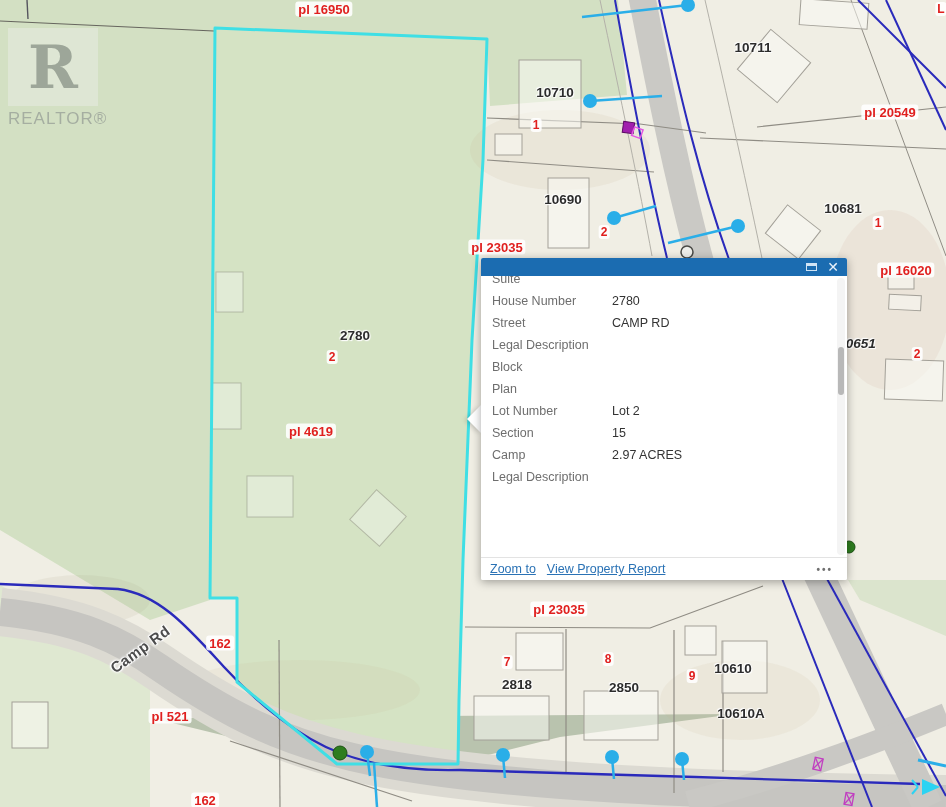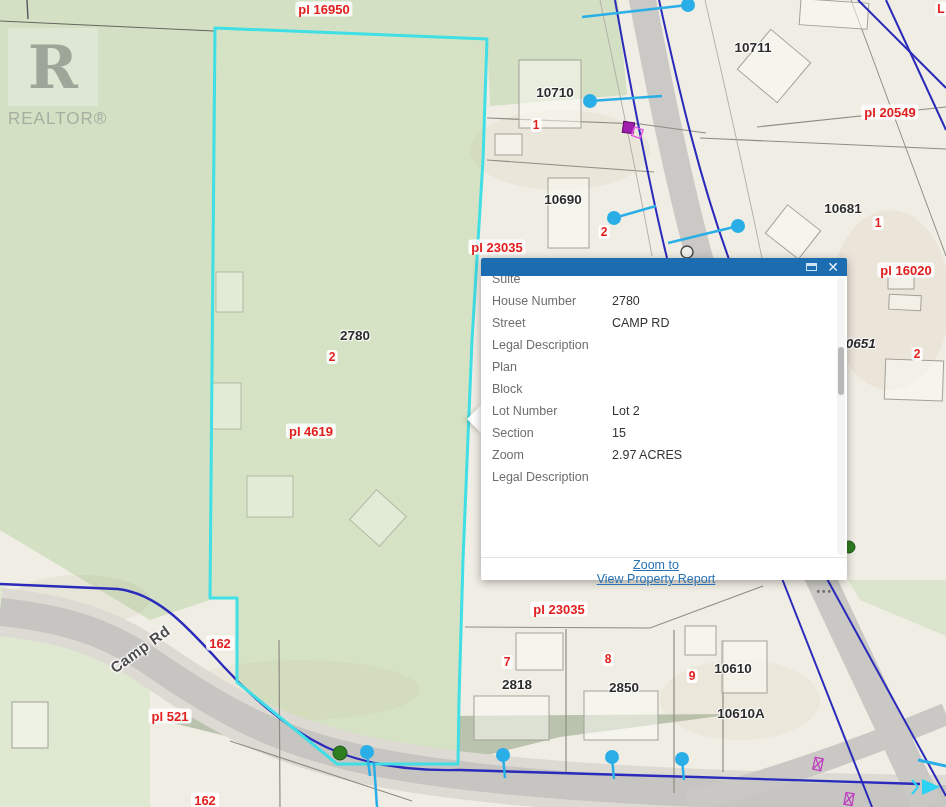--- a/index.html
+++ b/index.html
@@ -41,21 +41,21 @@
   #maximize-button{width:13px;height:13px;margin-right:9px;display:flex;align-items:center;justify-content:center;cursor:pointer;}
   .maximize-glyph{width:11px;height:8px;border:1px solid #cfe3f5;border-top:3px solid #cfe3f5;box-sizing:border-box;}
   #close-button{margin-right:8px;color:#e8f1fa;font-size:14px;font-weight:bold;line-height:13px;cursor:pointer;font-family:"DejaVu Sans",sans-serif;}
   #popup-body{position:relative;height:281px;overflow:hidden;padding-left:11px;}
   #popup-fields{margin-top:-4px;}
   .field-row{display:flex;margin-bottom:7px;font-size:12.5px;line-height:15px;}
   .field-label{width:120px;flex-shrink:0;color:#6e6e6e;}
   .field-value{width:204px;color:#333;white-space:pre-line;}
   #scrollbar-track{position:absolute;right:2px;top:2px;bottom:2px;width:8px;background:#f4f4f4;border-radius:4px;}
   #scrollbar-thumb{position:absolute;left:1px;top:69px;width:6px;height:48px;background:#b8b8b8;border-radius:3px;}
-  #popup-footer{height:22px;border-top:1px solid #e3e3e3;display:flex;align-items:center;padding:0 14px 0 9px;background:#fff;border-radius:0 0 2px 2px;flex-direction:column;}
+  #popup-footer{height:22px;border-top:1px solid #e3e3e3;display:flex;align-items:center;padding:0 14px 0 9px;background:#fff;border-radius:0 0 2px 2px;}
   .footer-link{color:var(--link-blue);font-size:12.5px;text-decoration:underline;margin-right:11px;cursor:pointer;}
   #more-options-button{margin-left:auto;color:#6f6f6f;font-size:10px;letter-spacing:2px;font-weight:bold;cursor:pointer;}
   #popup-pointer{position:absolute;left:467px;top:405px;width:0;height:0;z-index:4;
     border-top:14px solid transparent;border-bottom:14px solid transparent;border-right:14px solid #fff;
     filter:drop-shadow(-2px 1px 2px rgba(0,0,0,.18));}
 </style>
 </head>
 <body>
 
 <div id="stage">
@@ -251,37 +251,37 @@
             <span class="field-value">2780</span>
           </div>
           <div class="field-row">
             <span class="field-label">Street</span>
             <span class="field-value">CAMP RD</span>
           </div>
           <div class="field-row">
             <span class="field-label">Legal Description</span>
           </div>
           <div class="field-row">
+            <span class="field-label">Block</span>
+            <span class="field-value"></span>
+          </div>
+          <div class="field-row">
             <span class="field-label">Plan</span>
             <span class="field-value"></span>
           </div>
           <div class="field-row">
-            <span class="field-label">Block</span>
-            <span class="field-value"></span>
-          </div>
-          <div class="field-row">
             <span class="field-label">Lot Number</span>
             <span class="field-value">Lot 2</span>
           </div>
           <div class="field-row">
             <span class="field-label">Section</span>
             <span class="field-value">15</span>
           </div>
           <div class="field-row">
-            <span class="field-label">Zoom</span>
+            <span class="field-label">Camp</span>
             <span class="field-value">2.97 ACRES</span>
           </div>
           <div class="field-row">
             <span class="field-label">Legal Description</span>
           </div>
         </div>
       <div id="scrollbar-track">
         <div id="scrollbar-thumb"></div>
       </div>
     </div>

